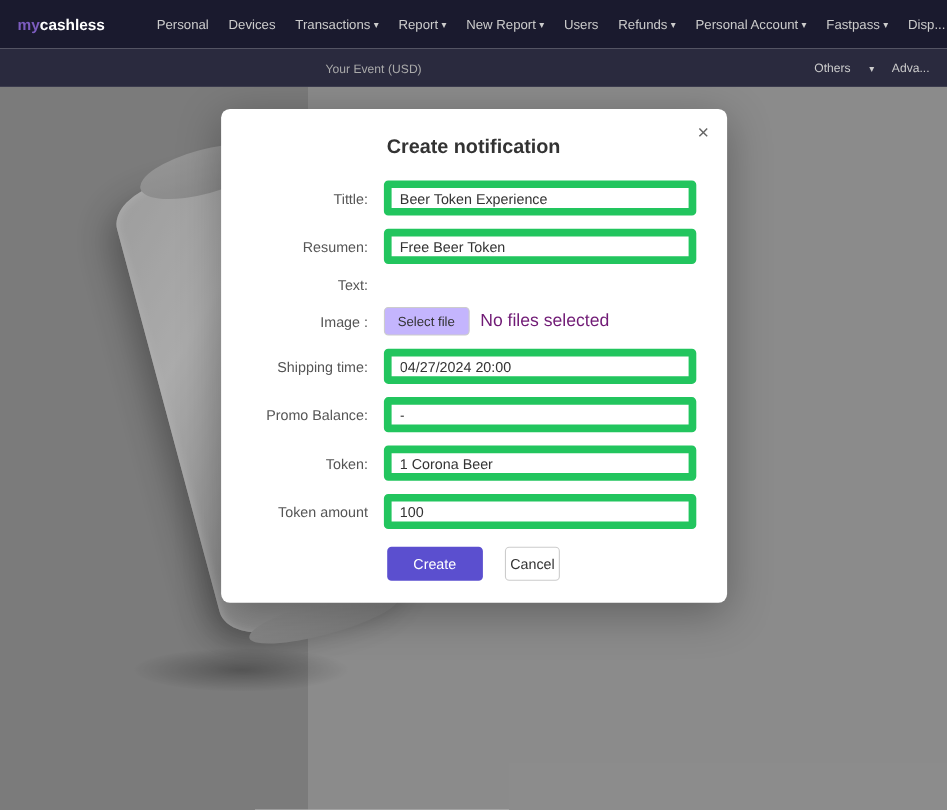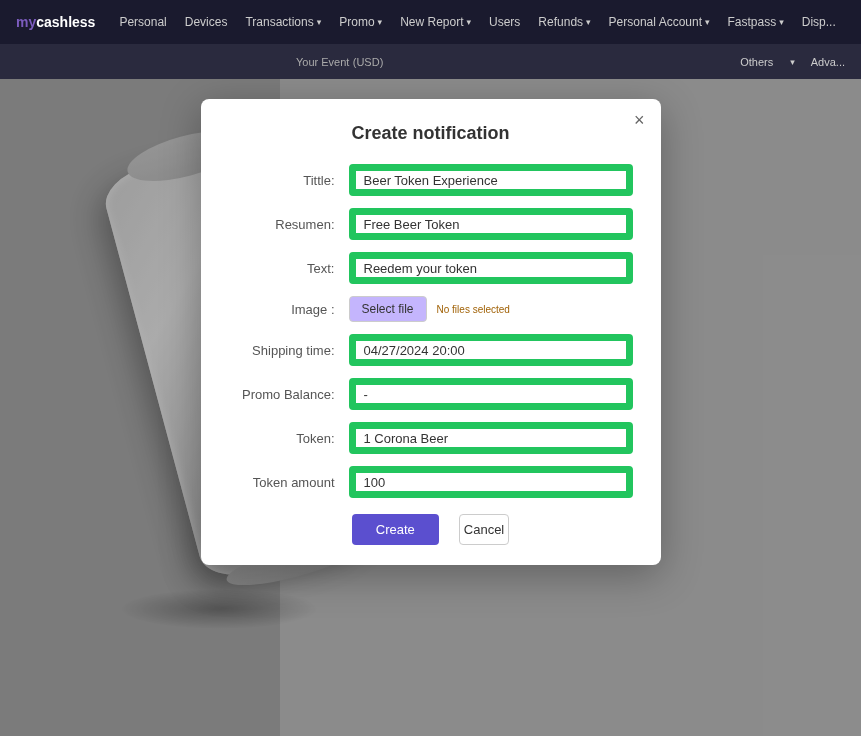--- a/index.html
+++ b/index.html
@@ -15,20 +15,21 @@
 
     
     .top-nav {
       background: #1a1a2e;
       height: 44px;
       display: flex;
       align-items: center;
       padding: 0 16px;
       position: relative;
       z-index: 10;
+      gap: 23px;
     }
     .nav-logo {
       color: white;
       font-size: 14px;
       font-weight: bold;
       margin-right: 24px;
       white-space: nowrap;
     }
     .nav-logo span { color: #7c5cbf; }
     .nav-items {
@@ -245,22 +246,22 @@
     .file-btn {
       background: #c4b5fd;
       border: 1px solid #ccc;
       border-radius: 4px;
       padding: 5px 12px;
       font-size: 12px;
       cursor: pointer;
       color: #333;
     }
     .file-label {
-      font-size: 10px;
-      color: #a16207;
+      font-size: 16px;
+      color: #701a75;
       text-align: center;
     }
 
     
     .modal-footer {
       display: flex;
       justify-content: center;
       gap: 20px;
       margin-top: 16px;
     }
@@ -295,21 +296,21 @@
         <span>Personal</span>
       </div>
     <div class="nav-item">
         <span>Devices</span>
       </div>
     <div class="nav-item">
         <span>Transactions</span>
         <span class="nav-chevron">▾</span>
       </div>
     <div class="nav-item">
-        <span>Promo</span>
+        <span>Report</span>
         <span class="nav-chevron">▾</span>
       </div>
     <div class="nav-item">
         <span>New Report</span>
         <span class="nav-chevron">▾</span>
       </div>
     <div class="nav-item">
         <span>Users</span>
       </div>
     <div class="nav-item">
@@ -366,21 +367,20 @@
         <input class="form-input" type="text" value="Beer Token Experience" style="">
       </div>
 
       <div class="form-row">
         <div class="form-label">Resumen:</div>
         <input class="form-input" type="text" value="Free Beer Token" style="">
       </div>
 
       <div class="form-row">
         <div class="form-label">Text:</div>
-        <input class="form-input" type="text" value="Reedem your token" style="">
       </div>
 
       <div class="form-row">
         <div class="form-label">Image :</div>
         <div class="file-row">
           <button class="file-btn">Select file</button>
           <span class="file-label">No files selected</span>
         </div>
       </div>
 

